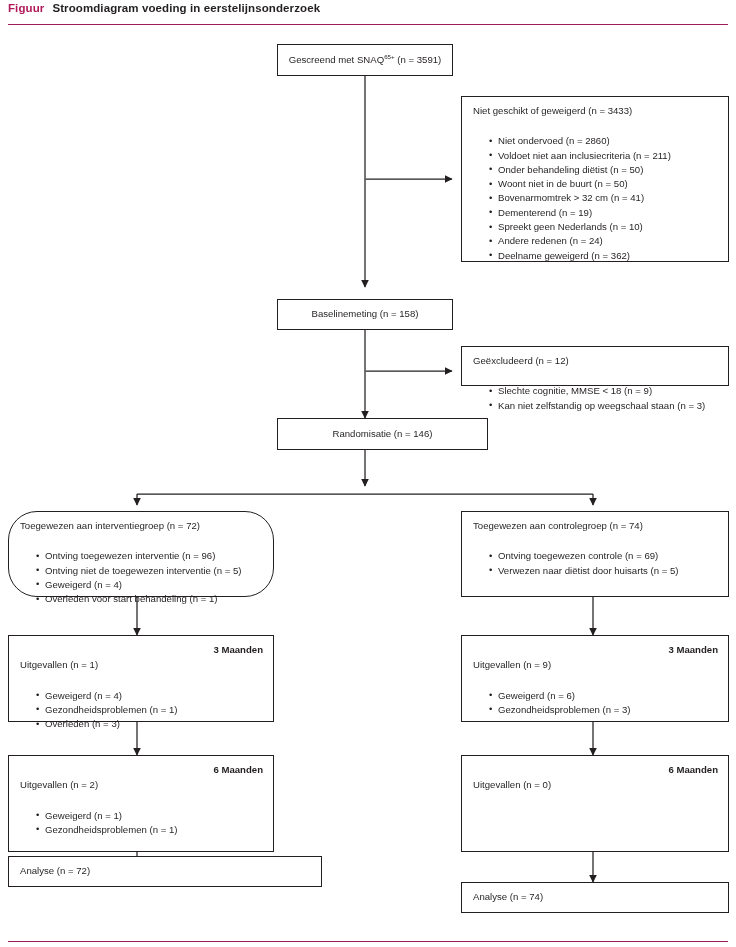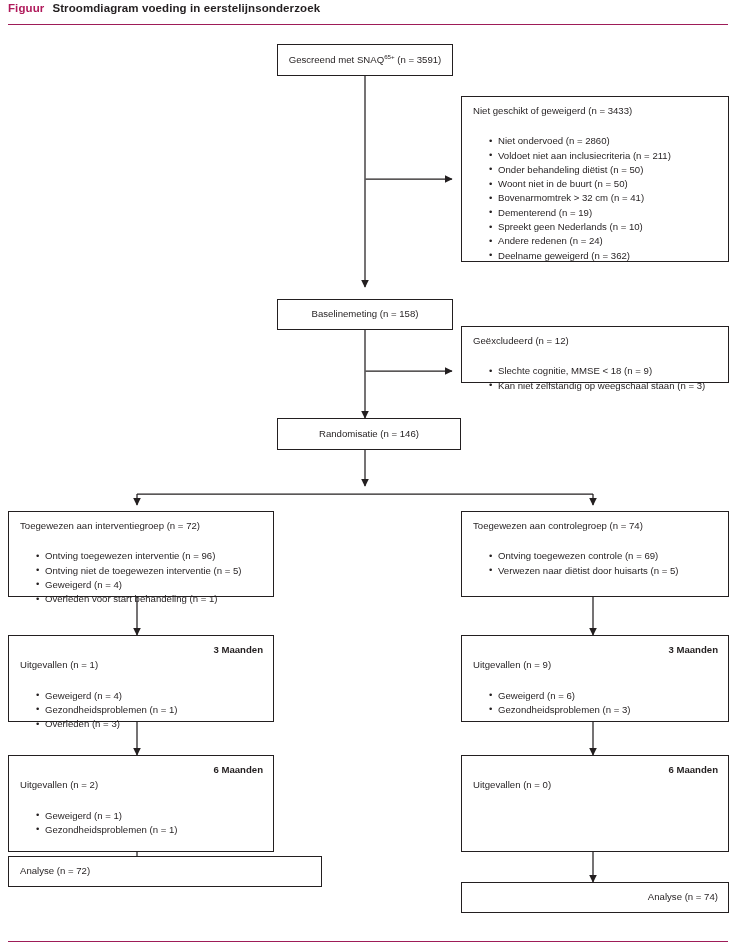--- a/index.html
+++ b/index.html
@@ -177,37 +177,37 @@
       </ul>
     </div>
   </div>
 
   <div class="node centered" style="left:277px; top:259px; width:176px; height:31px;margin-top:12px;">
     <div class="inner">
       <span class="plain-line">Baselinemeting (n = 158)</span>
     </div>
   </div>
 
-  <div class="node" style="left:461px; top:298px; width:268px; height:57px;">
+  <div class="node" style="left:461px; top:318px; width:268px; height:40px;">
     <div class="inner">
       <div class="plain-line">Geëxcludeerd (n = 12)</div>
       <ul>
         <li>Slechte cognitie, MMSE &lt; 18 (n = 9)</li>
         <li>Kan niet zelfstandig op weegschaal staan (n = 3)</li>
       </ul>
     </div>
   </div>
 
-  <div class="node centered" style="left:277px; top:390px; width:184px; height:32px;">
+  <div class="node centered" style="left:277px; top:390px; width:211px; height:32px;">
     <div class="inner">
       <span class="plain-line">Randomisatie (n = 146)</span>
     </div>
   </div>
 
-  <div class="node" style="left:8px; top:483px; width:266px; height:86px;">
+  <div class="node" style="left:8px; top:483px; width:266px; height:86px;border-radius:29px;">
     <div class="inner">
       <div class="plain-line">Toegewezen aan interventiegroep (n = 72)</div>
       <ul>
         <li>Ontving toegewezen interventie (n = 96)</li>
         <li>Ontving niet de toegewezen interventie (n = 5)</li>
         <li>Geweigerd (n = 4)</li>
         <li>Overleden voor start behandeling (n = 1)</li>
       </ul>
     </div>
   </div>
@@ -263,18 +263,18 @@
     </div>
   </div>
 
   <div class="node" style="left:8px; top:828px; width:314px; height:31px;">
     <div class="inner" style="padding-top:7px;">
       <div class="plain-line">Analyse (n = 72)</div>
     </div>
   </div>
 
   <div class="node" style="left:461px; top:854px; width:268px; height:31px;">
-    <div class="inner" style="padding-top:7px;text-align:right;">
+    <div class="inner" style="padding-top:7px;">
       <div class="plain-line">Analyse (n = 74)</div>
     </div>
   </div>
 
 </div>
 
 </body></html>

